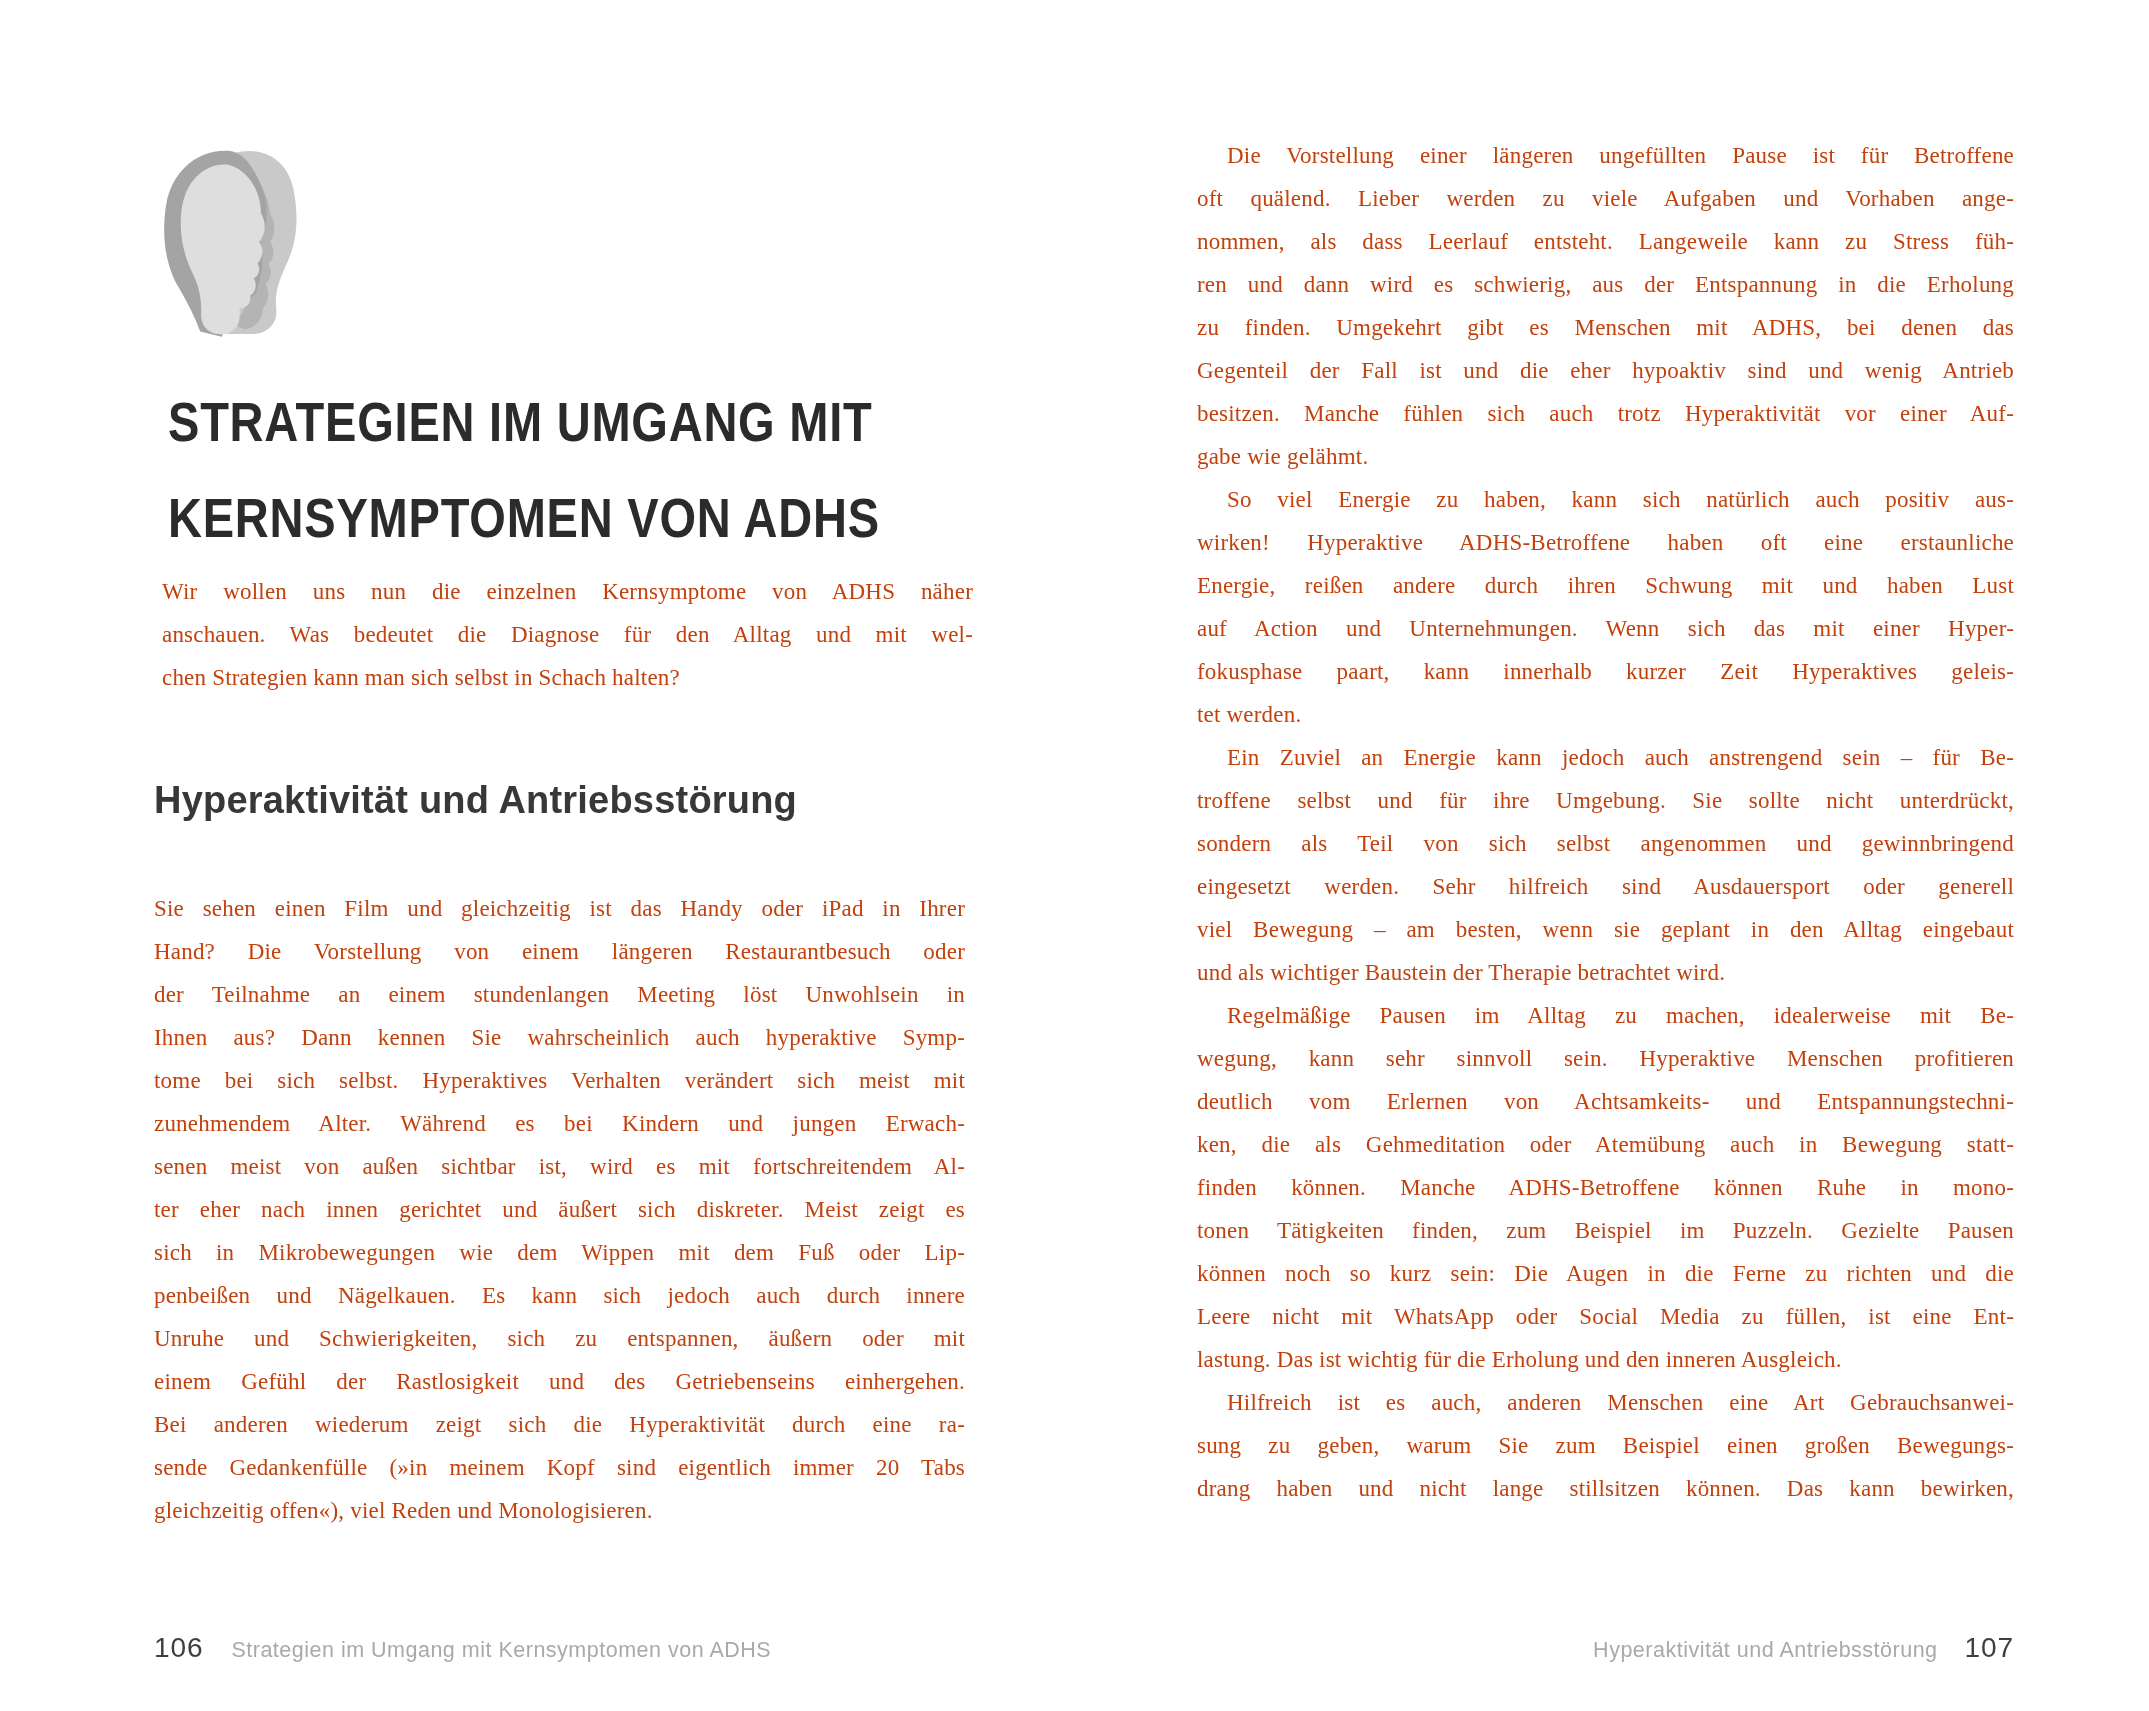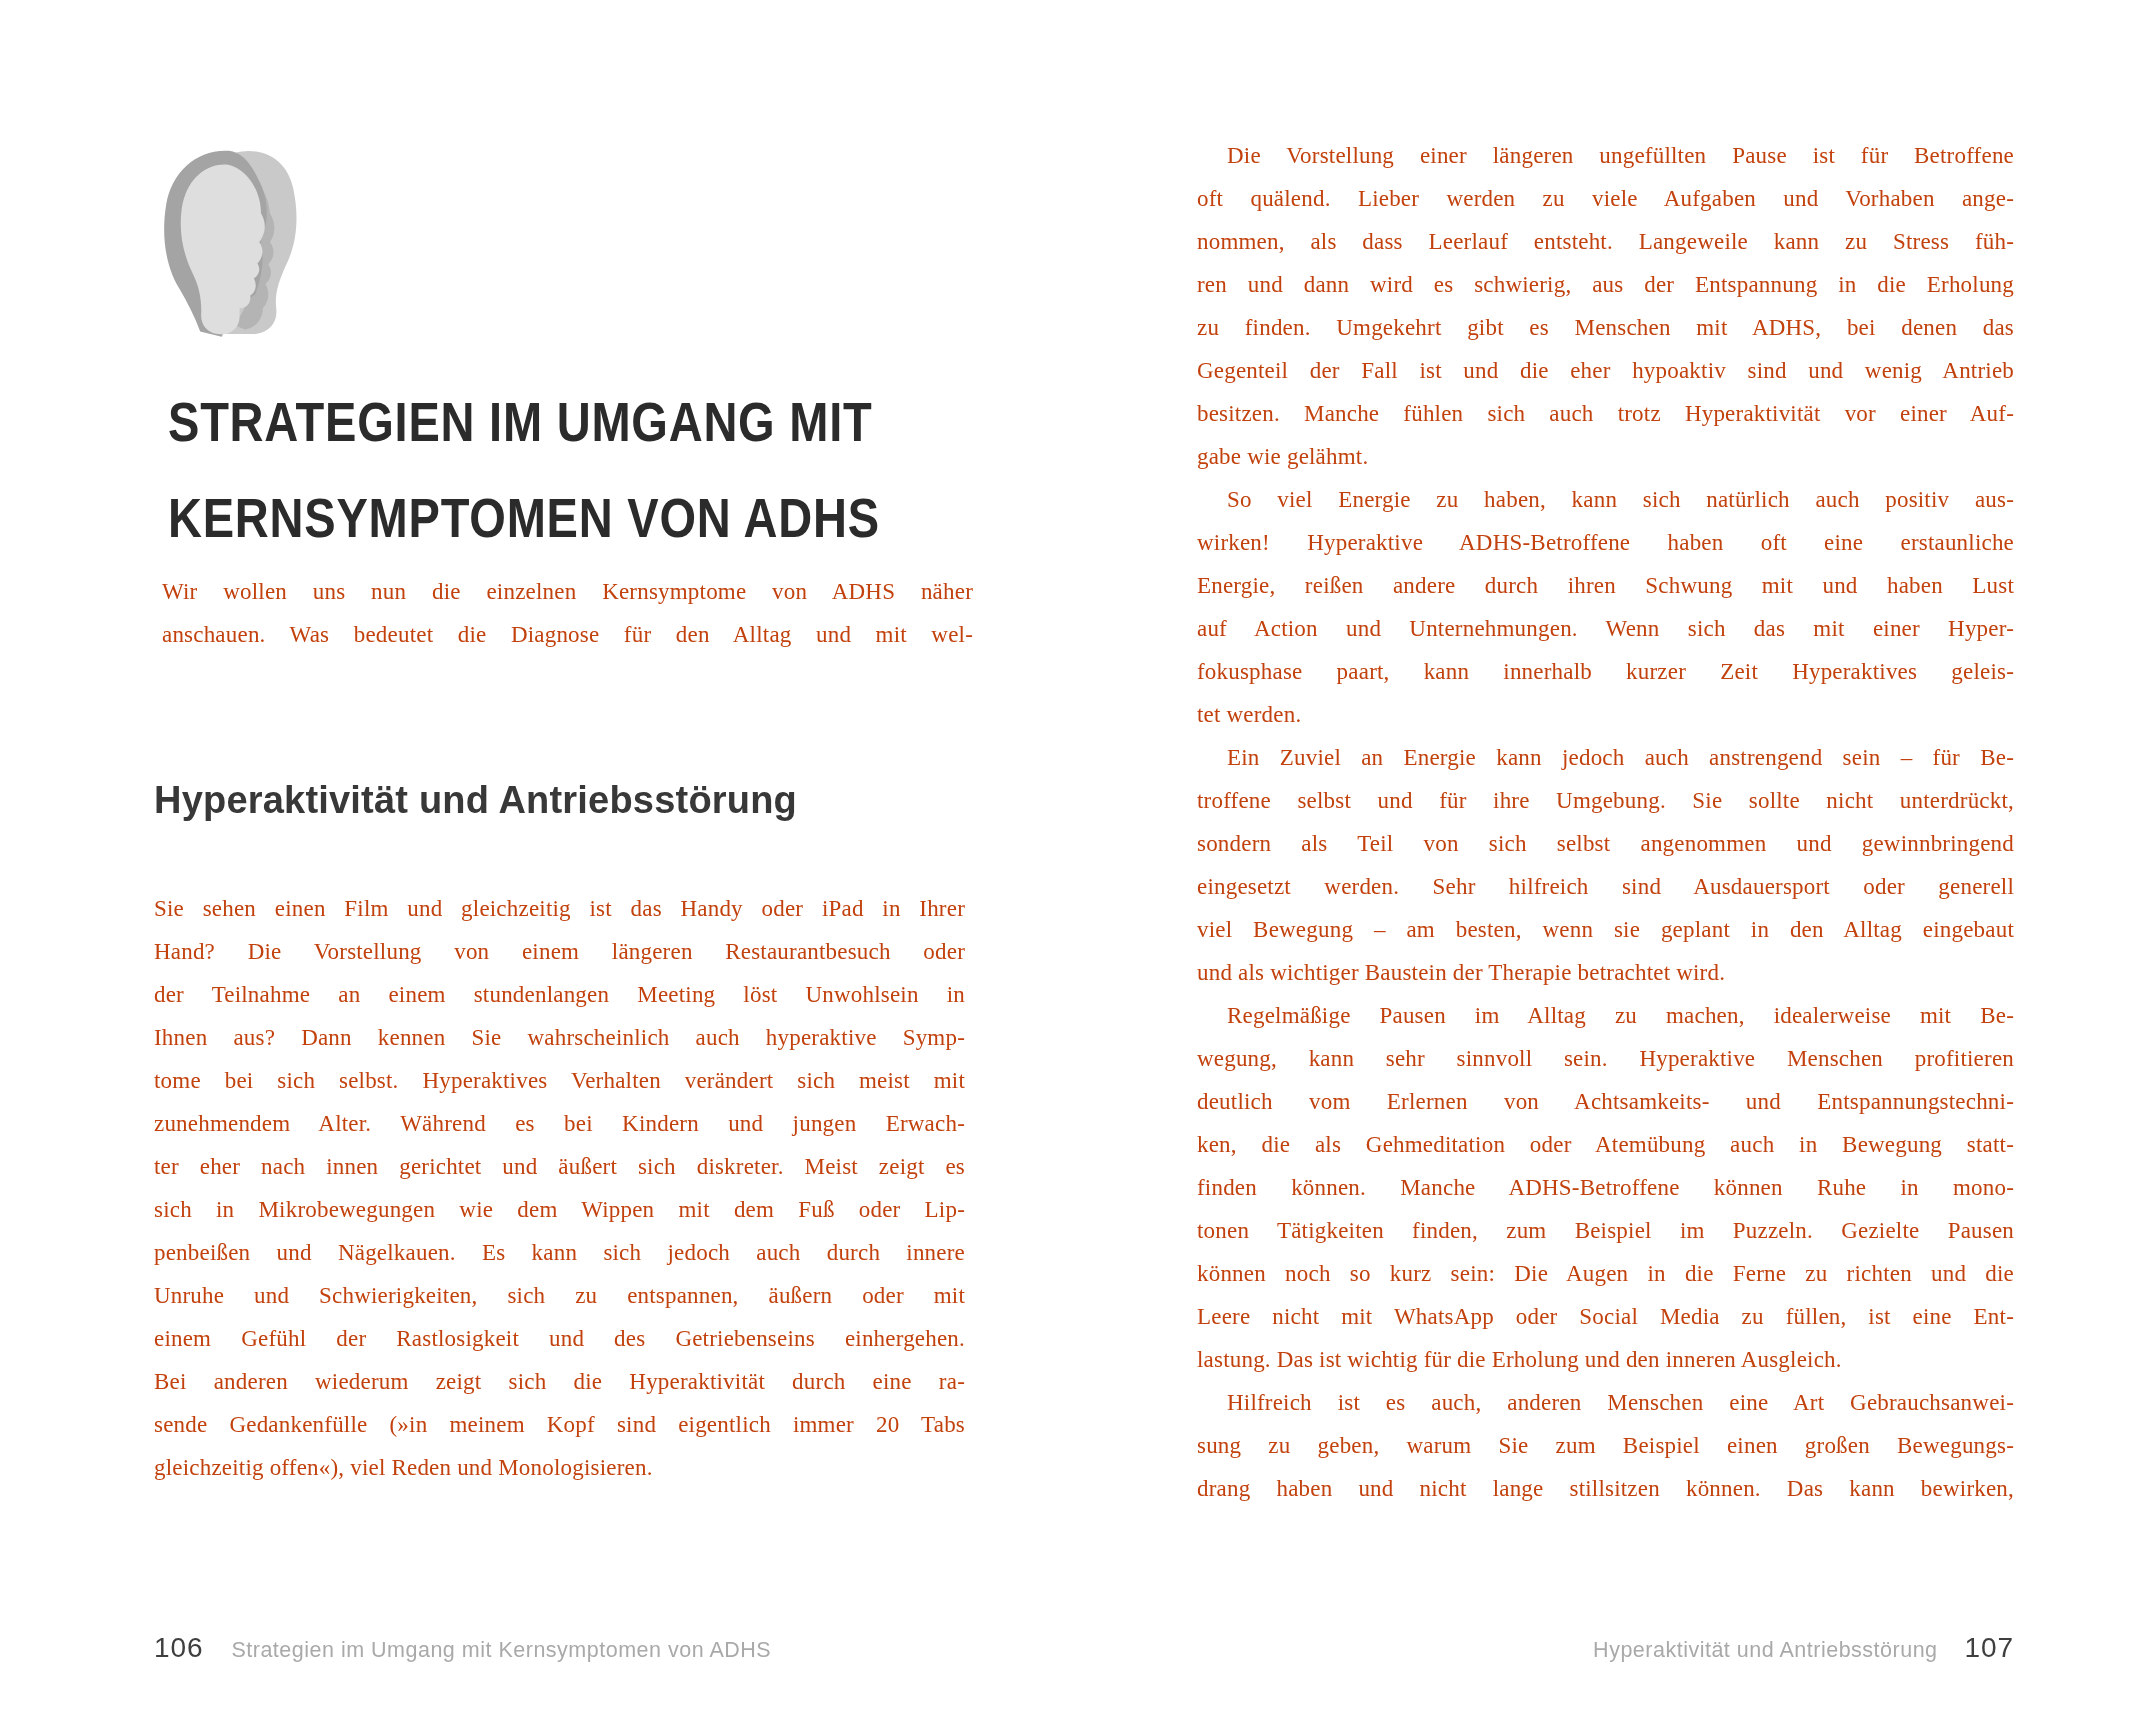--- a/index.html
+++ b/index.html
@@ -71,31 +71,33 @@
     </svg>
 
     <div class="textblock chapter-title">
       <div class="title-line">STRATEGIEN IM UMGANG MIT</div>
       <div class="title-line">KERNSYMPTOMEN VON ADHS</div>
     </div>
 
     <div class="textblock intro">
         <div class="line">Wir wollen uns nun die einzelnen Kernsymptome von ADHS näher</div>
         <div class="line">anschauen. Was bedeutet die Diagnose für den Alltag und mit wel-</div>
+        <div class="line last">chen Strategien kann man sich selbst in Schach halten?</div>
       </div>
 
     <div class="abs section-heading">Hyperaktivität und Antriebsstörung</div>
 
     <div class="textblock body-left">
         <div class="line">Sie sehen einen Film und gleichzeitig ist das Handy oder iPad in Ihrer</div>
         <div class="line">Hand? Die Vorstellung von einem längeren Restaurantbesuch oder</div>
         <div class="line">der Teilnahme an einem stundenlangen Meeting löst Unwohlsein in</div>
         <div class="line">Ihnen aus? Dann kennen Sie wahrscheinlich auch hyperaktive Symp-</div>
         <div class="line">tome bei sich selbst. Hyperaktives Verhalten verändert sich meist mit</div>
         <div class="line">zunehmendem Alter. Während es bei Kindern und jungen Erwach-</div>
+        <div class="line">senen meist von außen sichtbar ist, wird es mit fortschreitendem Al-</div>
         <div class="line">ter eher nach innen gerichtet und äußert sich diskreter. Meist zeigt es</div>
         <div class="line">sich in Mikrobewegungen wie dem Wippen mit dem Fuß oder Lip-</div>
         <div class="line">penbeißen und Nägelkauen. Es kann sich jedoch auch durch innere</div>
         <div class="line">Unruhe und Schwierigkeiten, sich zu entspannen, äußern oder mit</div>
         <div class="line">einem Gefühl der Rastlosigkeit und des Getriebenseins einhergehen.</div>
         <div class="line">Bei anderen wiederum zeigt sich die Hyperaktivität durch eine ra-</div>
         <div class="line">sende Gedankenfülle (»in meinem Kopf sind eigentlich immer 20 Tabs</div>
         <div class="line last">gleichzeitig offen«), viel Reden und Monologisieren.</div>
       </div>
 

